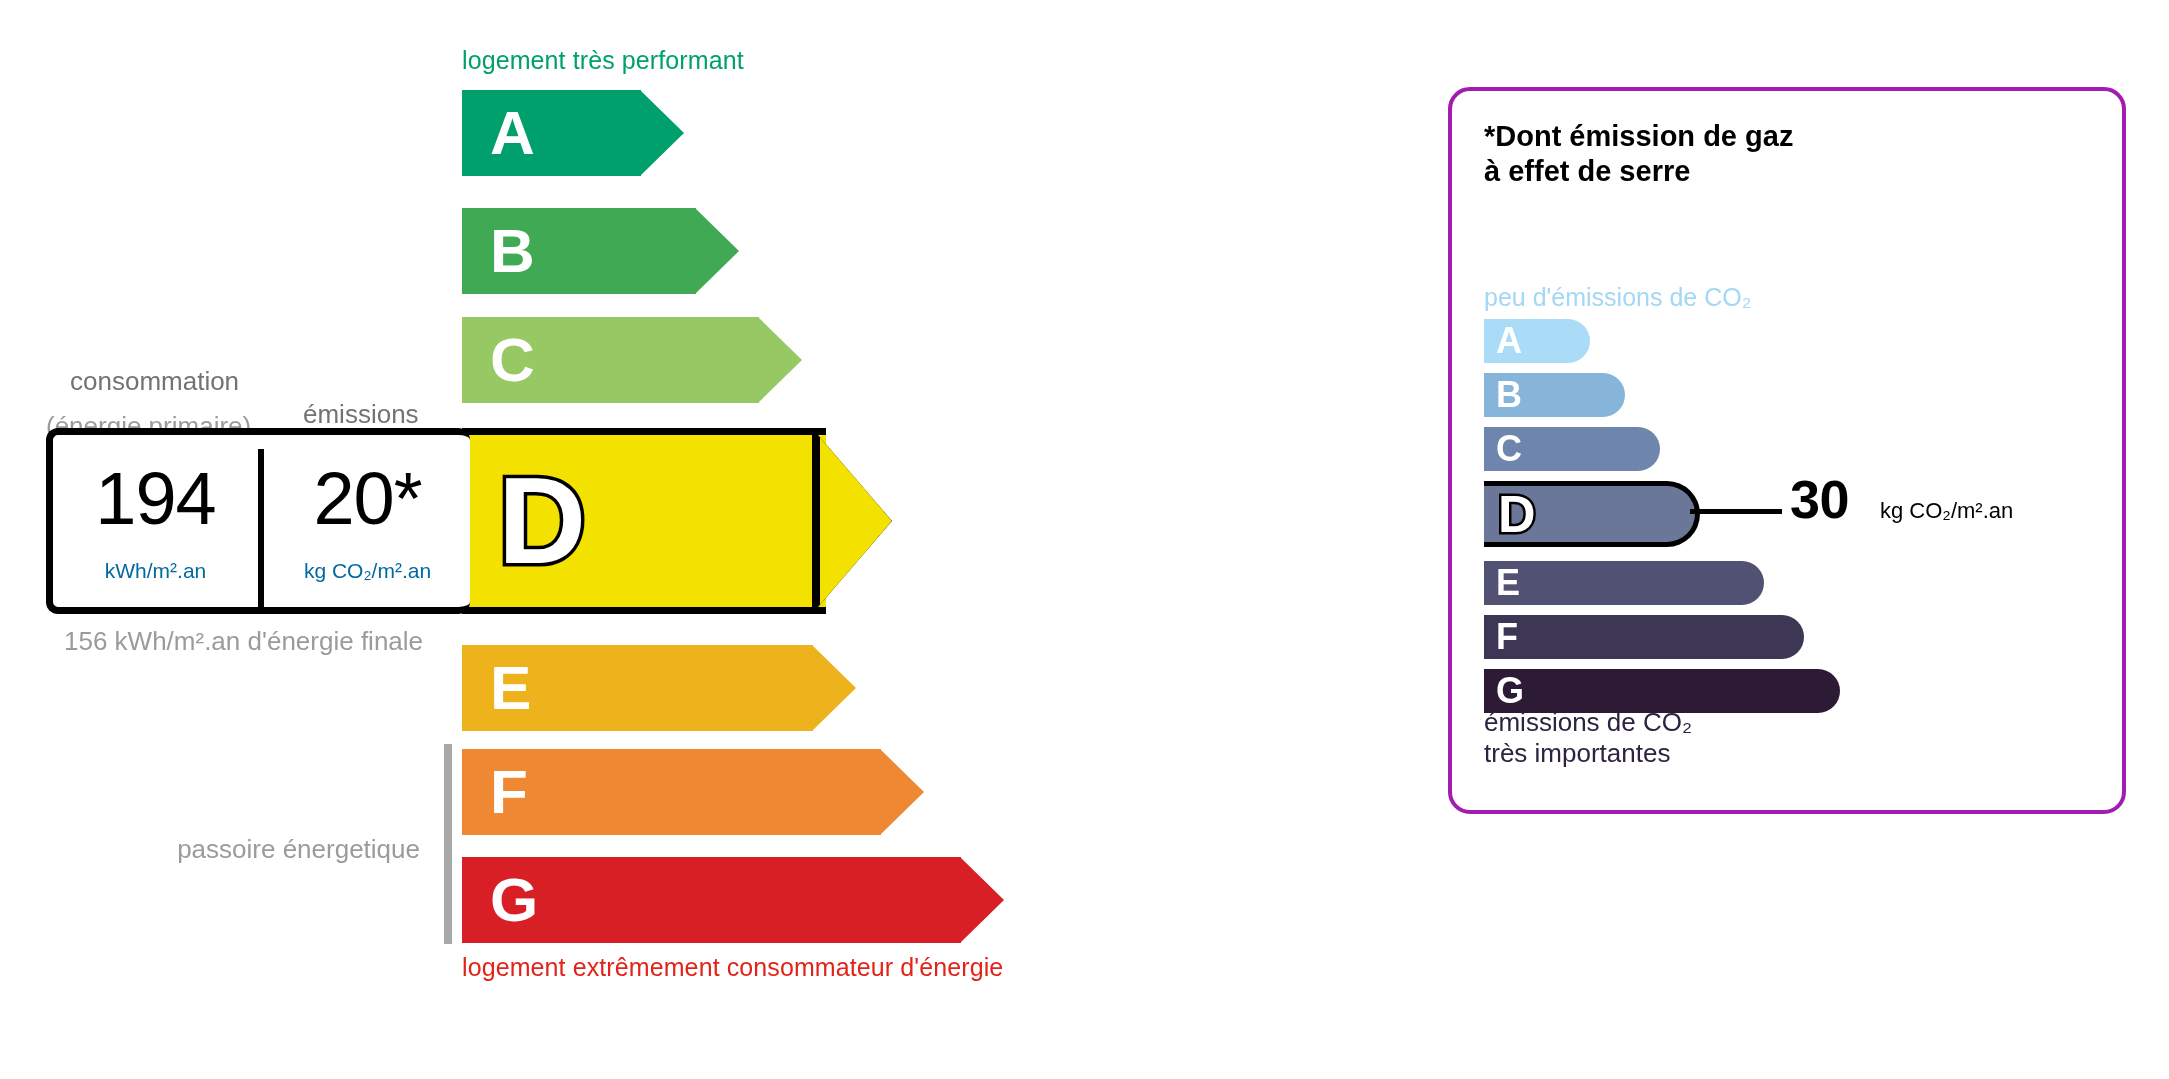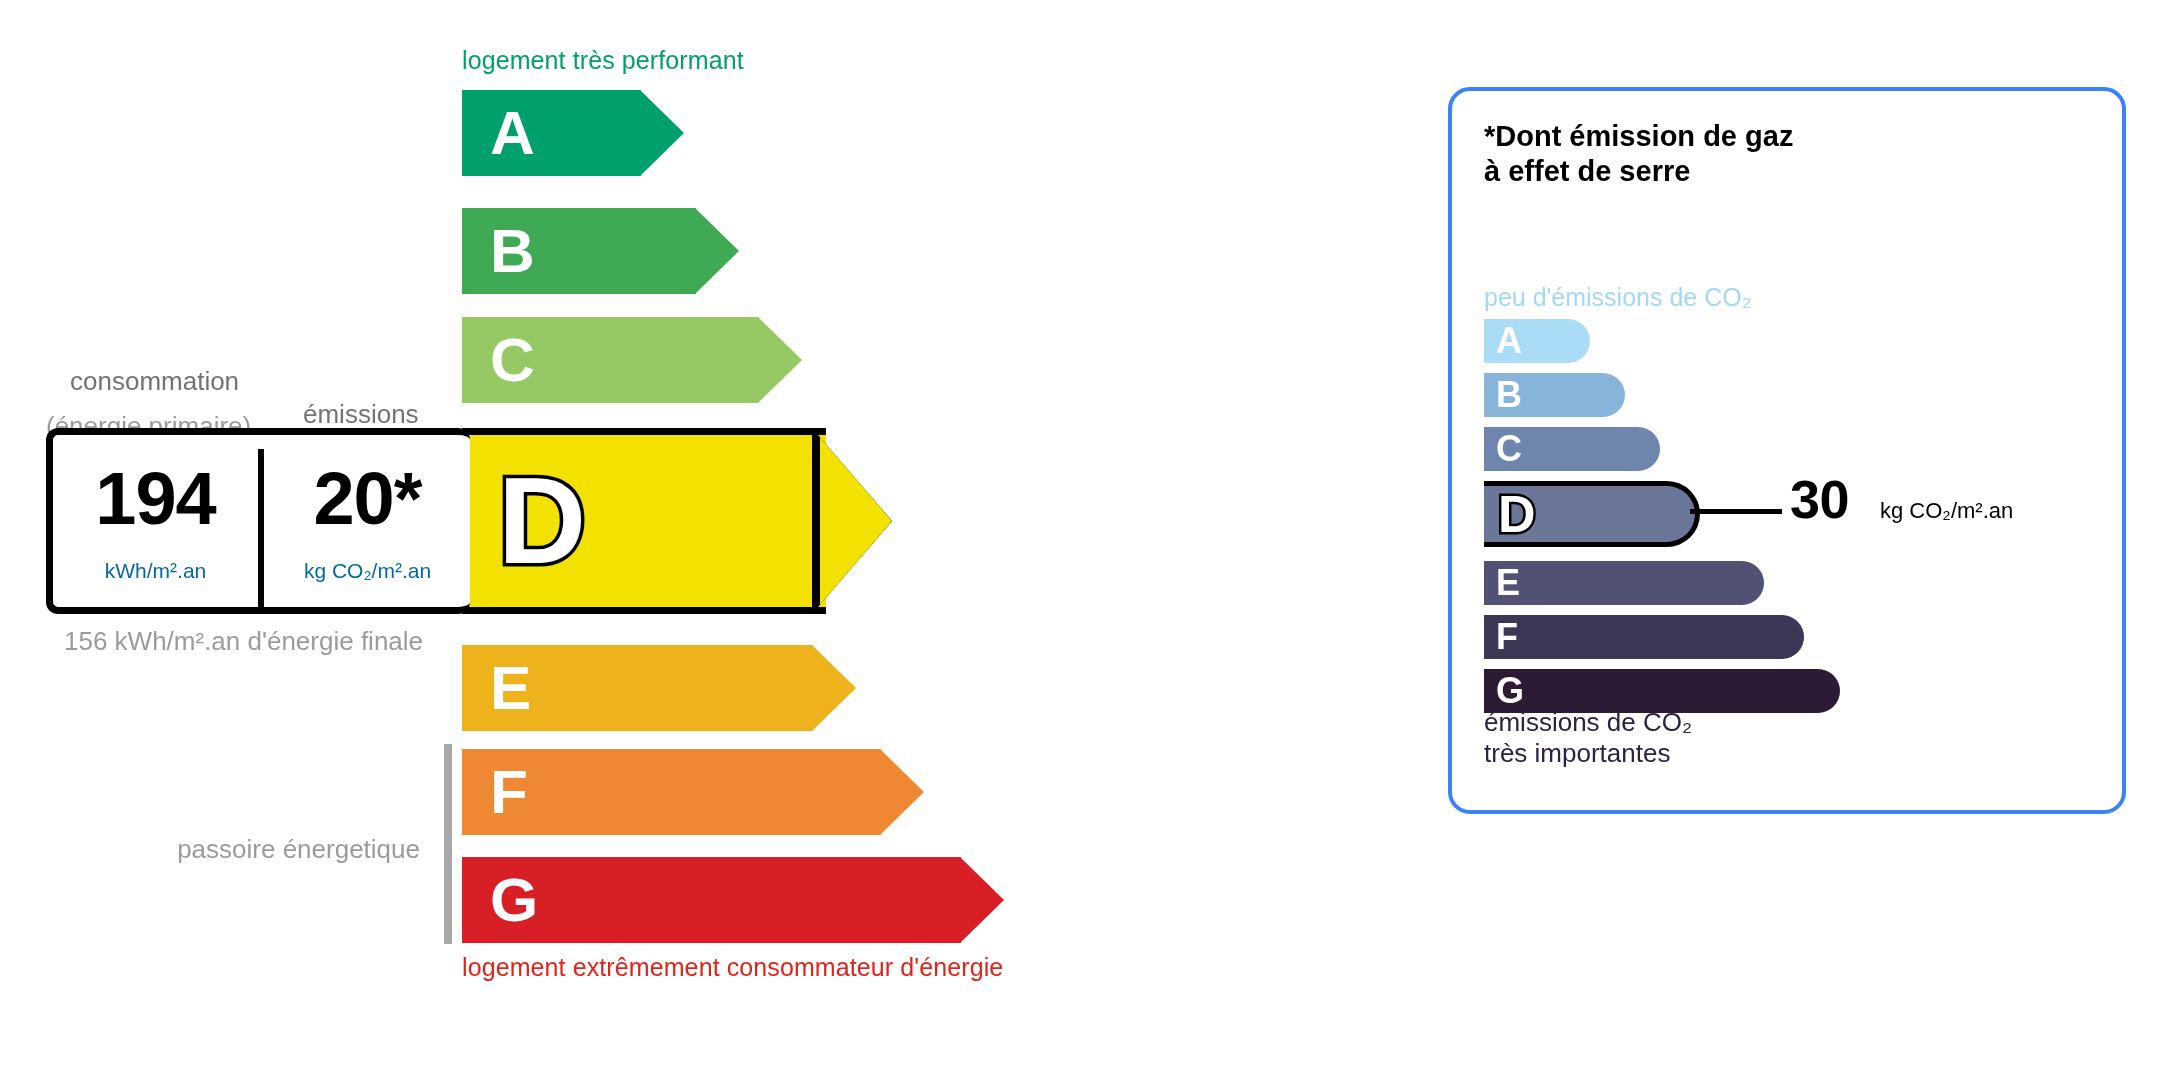--- a/index.html
+++ b/index.html
@@ -139,21 +139,21 @@
     height: 100%;
     display: flex;
     flex-direction: column;
     align-items: center;
     justify-content: center;
   }
   #value-cell-conso { left: 0px;   width: 205px; }
   #value-cell-emis  { left: 212px; width: 205px; }
   .value-number {
     font-size: 74px;
-    font-weight: bold;
+    font-weight: normal;
     color: #000;
     line-height: 1;
     letter-spacing: -1px;
   }
   .value-unit {
     margin-top: 24px;
     font-size: 21px;
     color: #0369a1;
     line-height: 1;
     white-space: nowrap;
@@ -215,21 +215,21 @@
     margin-top: 24px;
   }
 
   
   #co2-panel {
     position: absolute;
     left: 1448px;
     top: 87px;
     width: 678px;
     height: 727px;
-    border: 4px solid #3b82f6;
+    border: 4px solid #a21caf;
     border-radius: 22px;
     background: #ffffff;
   }
   #co2-title {
     position: absolute;
     left: 32px;
     top: 28px;
     font-size: 29px;
     font-weight: bold;
     color: #000;

